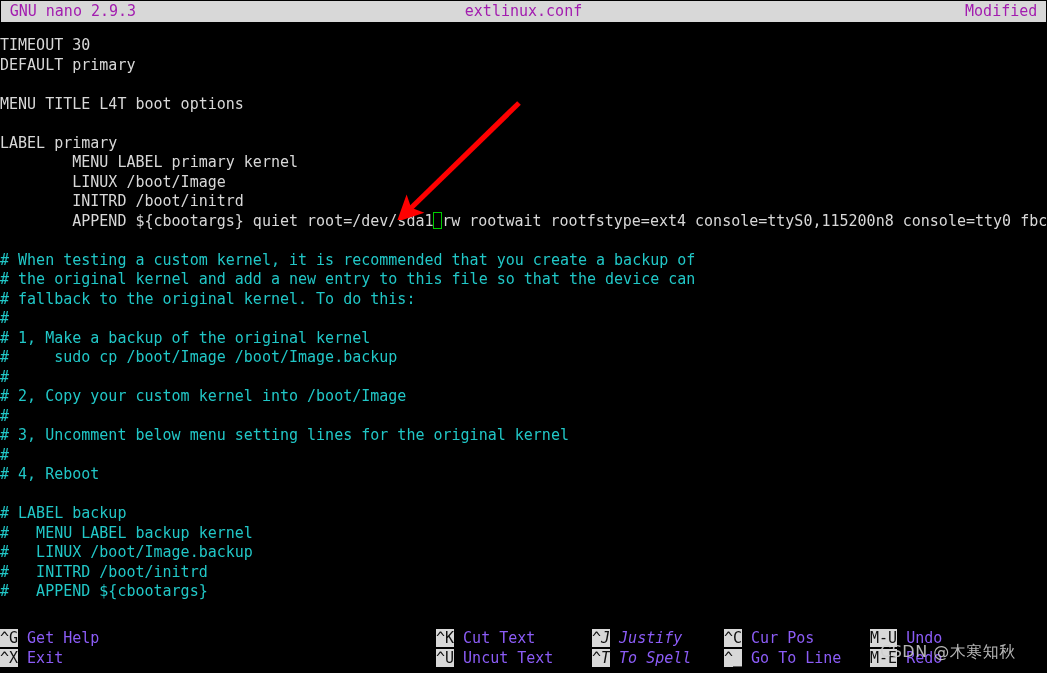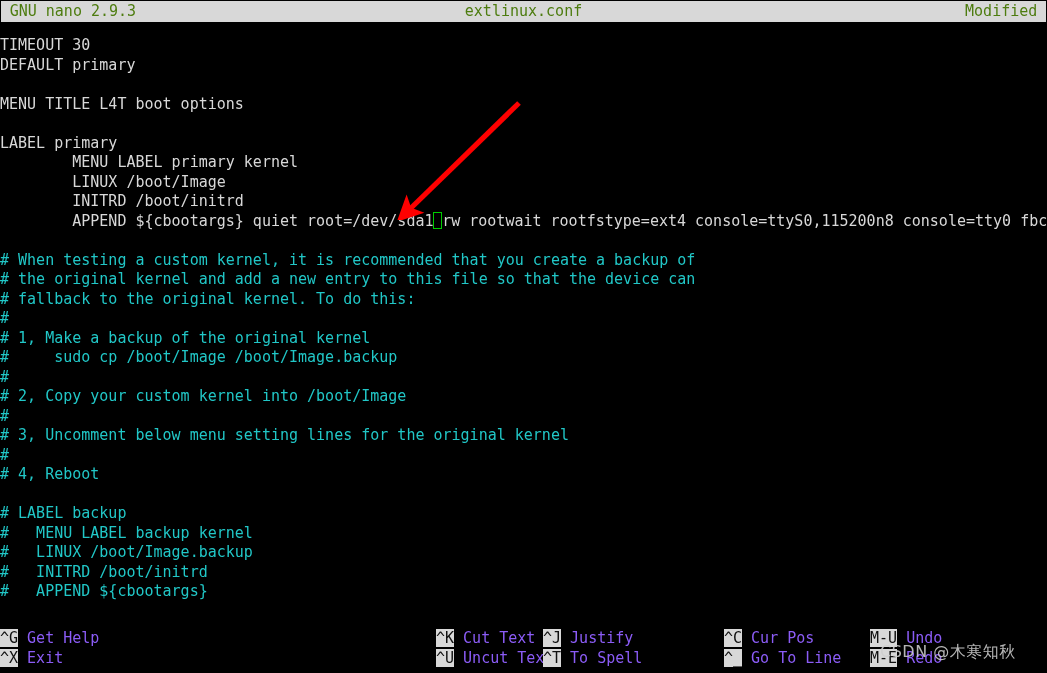--- a/index.html
+++ b/index.html
@@ -19,21 +19,21 @@
     position: relative;
   }
 
   
   #titlebar {
     position: absolute;
     top: 1px; left: 1px;
     width: 1045px;
     height: 21px;
     background: #d8d8d8;
-    color: #4d7c0f;
+    color: #a21caf;
     display: flex;
     align-items: center;
     font-size: 15px;
     line-height: 21px;
     white-space: pre;
   }
   #titlebar .tb-left   { position: absolute; left: 8.7px; }
   #titlebar .tb-center { position: absolute; left: 0; width: 1045px; text-align: center; }
   #titlebar .tb-right  { position: absolute; right: 8.7px; }
 
@@ -127,18 +127,18 @@
     <marker id="arrowhead" markerWidth="5.2" markerHeight="5.2" refX="1.2" refY="2.6" orient="auto" markerUnits="strokeWidth">
       <path d="M 0 0.15 L 5.0 2.6 L 0 5.05 L 1.15 2.6 Z" fill="#fe0000"></path>
     </marker>
   </defs>
   <line x1="134" y1="8" x2="26" y2="113" stroke="#fe0000" stroke-width="5.2" marker-end="url(#arrowhead)"></line>
 </svg>
 
 <div id="shortcutbar">
     <div class="sc-col" style="left: 0px;"><div class="sc-entry"><span class="sc-key">^G</span><span class="sc-gap"> </span><span class="sc-label">Get Help</span></div><div class="sc-entry"><span class="sc-key">^X</span><span class="sc-gap"> </span><span class="sc-label">Exit</span></div></div>
     <div class="sc-col" style="left: 436px;"><div class="sc-entry"><span class="sc-key">^K</span><span class="sc-gap"> </span><span class="sc-label">Cut Text</span></div><div class="sc-entry"><span class="sc-key">^U</span><span class="sc-gap"> </span><span class="sc-label">Uncut Text</span></div></div>
-    <div class="sc-col" style="left: 543px;"><div class="sc-entry"><span class="sc-key">^J</span><span class="sc-gap"> </span><span class="sc-label">Justify</span></div><div class="sc-entry"><span class="sc-key">^T</span><span class="sc-gap"> </span><span class="sc-label">To Spell</span></div></div>
+    <div class="sc-col" style="left: 592px; font-style: italic;"><div class="sc-entry"><span class="sc-key">^J</span><span class="sc-gap"> </span><span class="sc-label">Justify</span></div><div class="sc-entry"><span class="sc-key">^T</span><span class="sc-gap"> </span><span class="sc-label">To Spell</span></div></div>
     <div class="sc-col" style="left: 724px;"><div class="sc-entry"><span class="sc-key">^C</span><span class="sc-gap"> </span><span class="sc-label">Cur Pos</span></div><div class="sc-entry"><span class="sc-key">^_</span><span class="sc-gap"> </span><span class="sc-label">Go To Line</span></div></div>
     <div class="sc-col" style="left: 870px;"><div class="sc-entry"><span class="sc-key">M-U</span><span class="sc-gap"> </span><span class="sc-label">Undo</span></div><div class="sc-entry"><span class="sc-key">M-E</span><span class="sc-gap"> </span><span class="sc-label">Redo</span></div></div>
   </div>
 
 <div id="watermark">CSDN @木寒知秋</div>
 
 </body></html>

